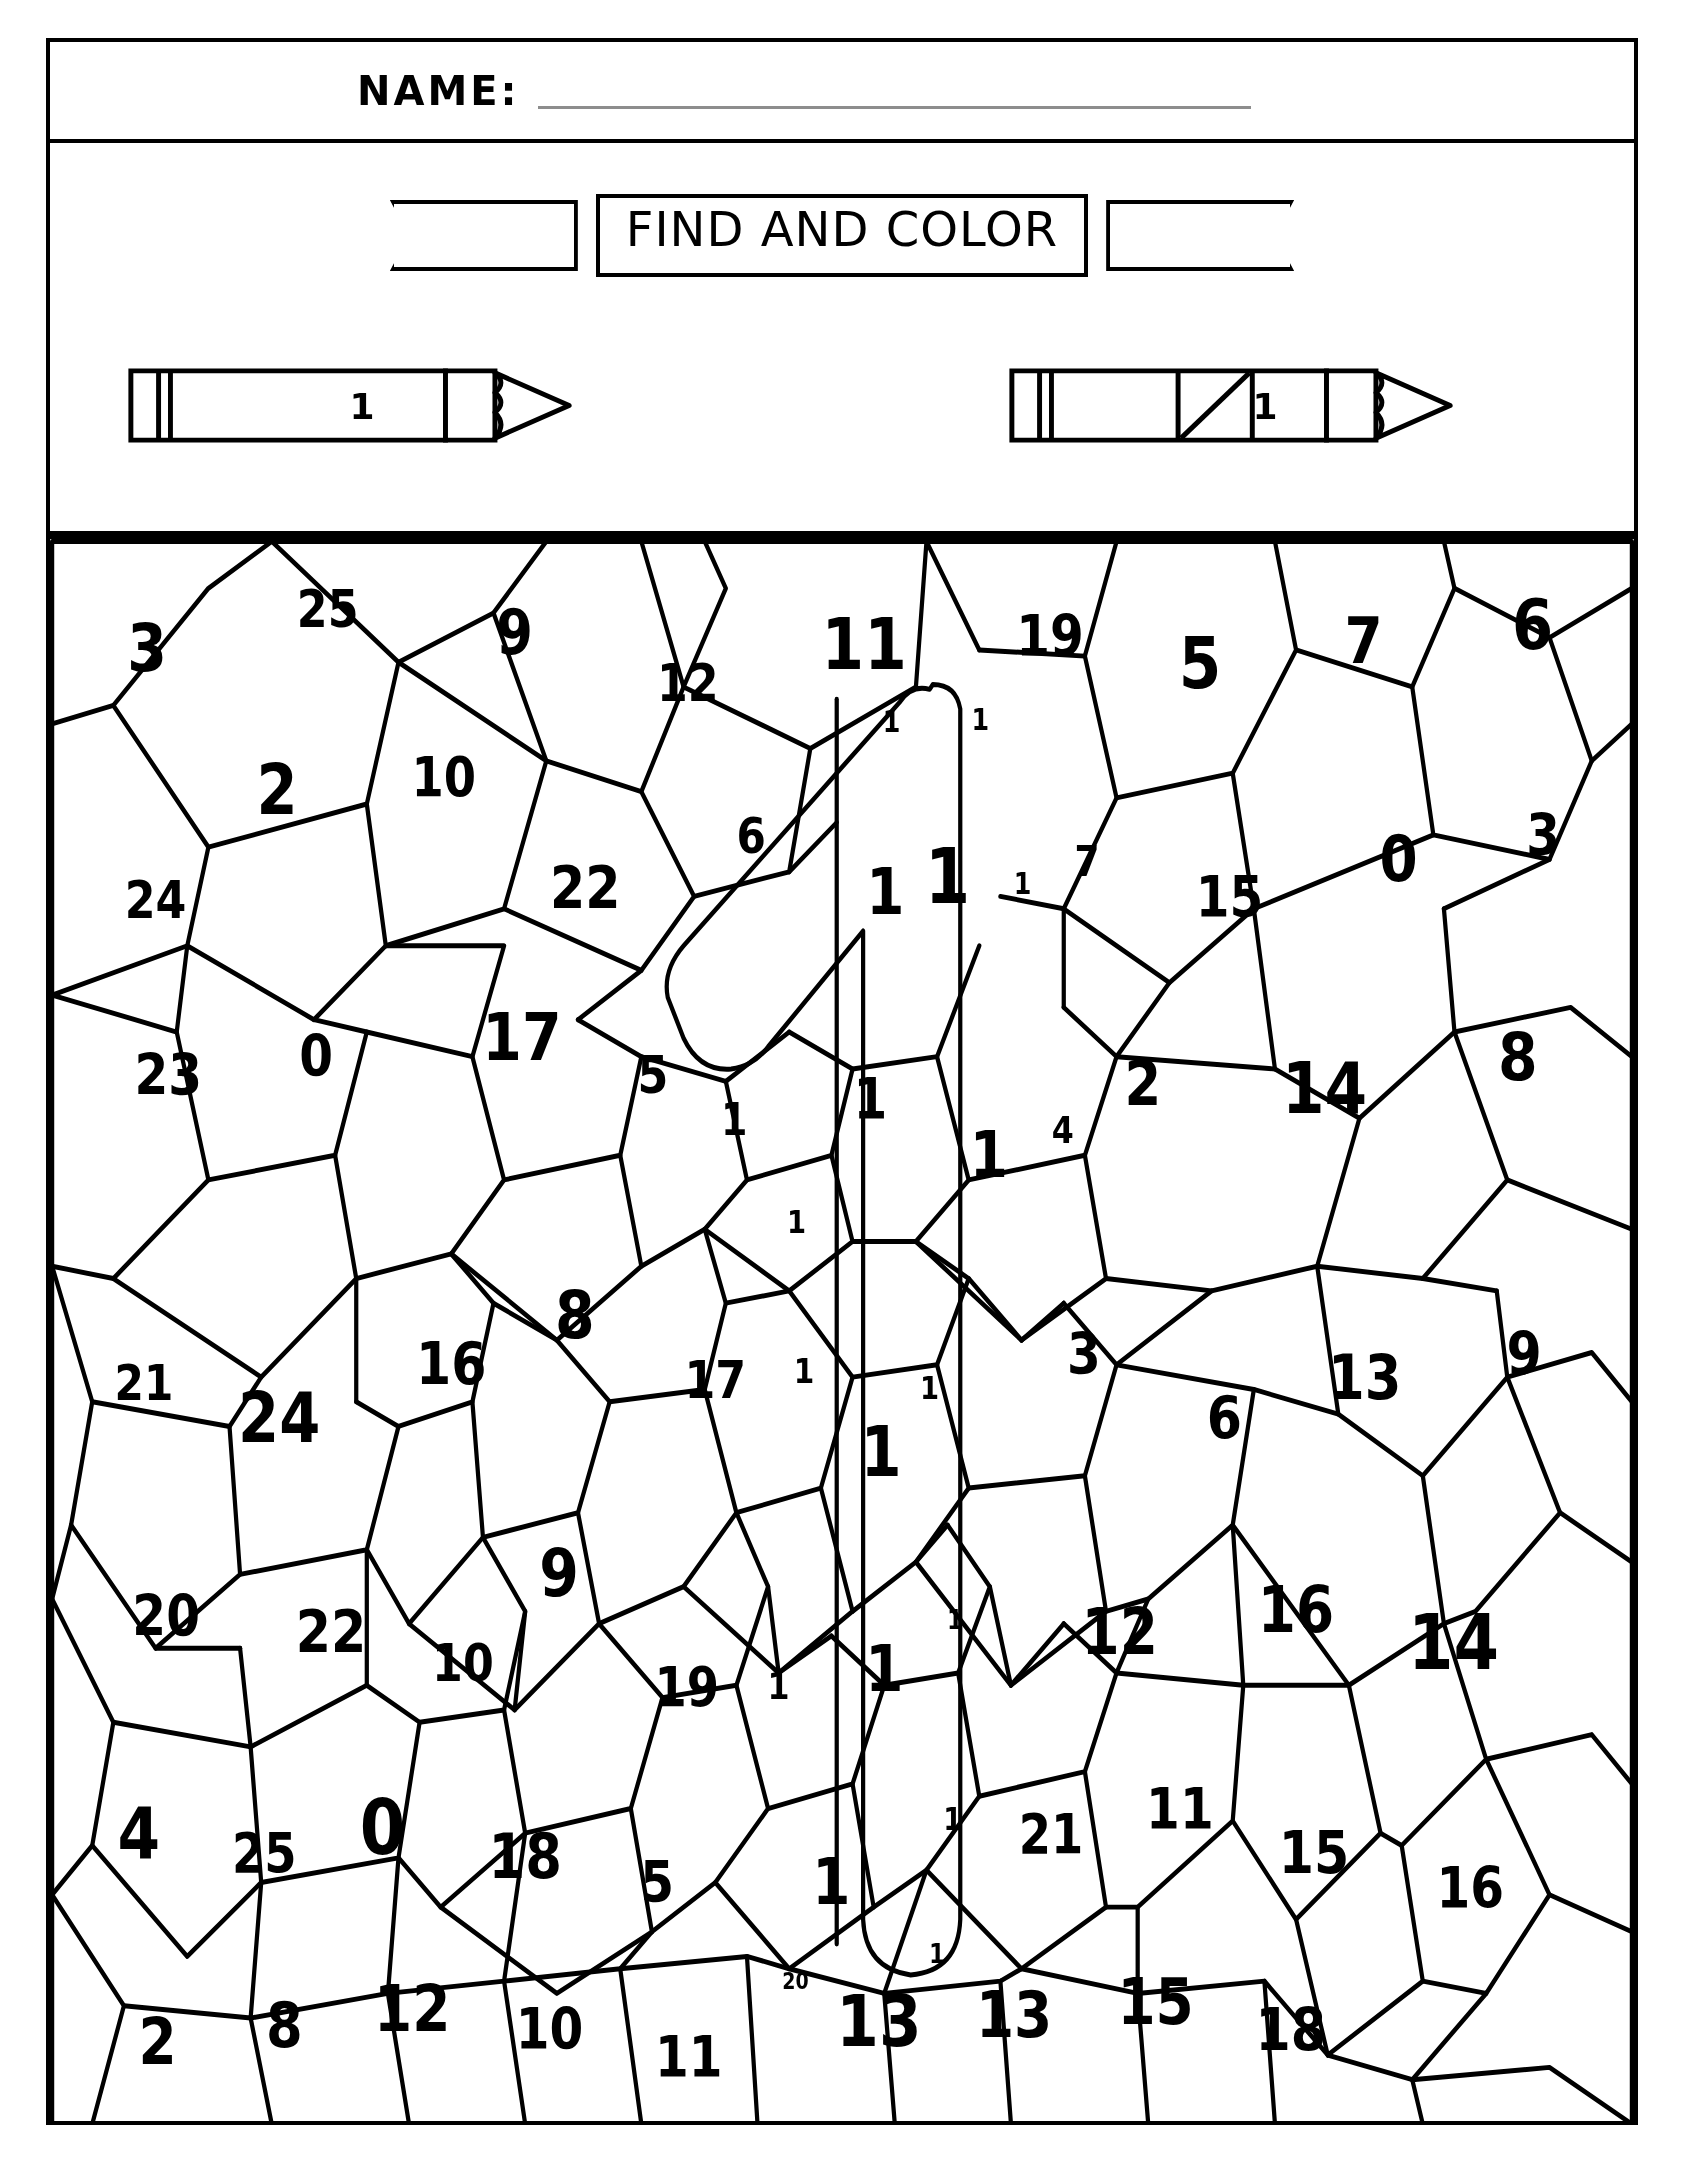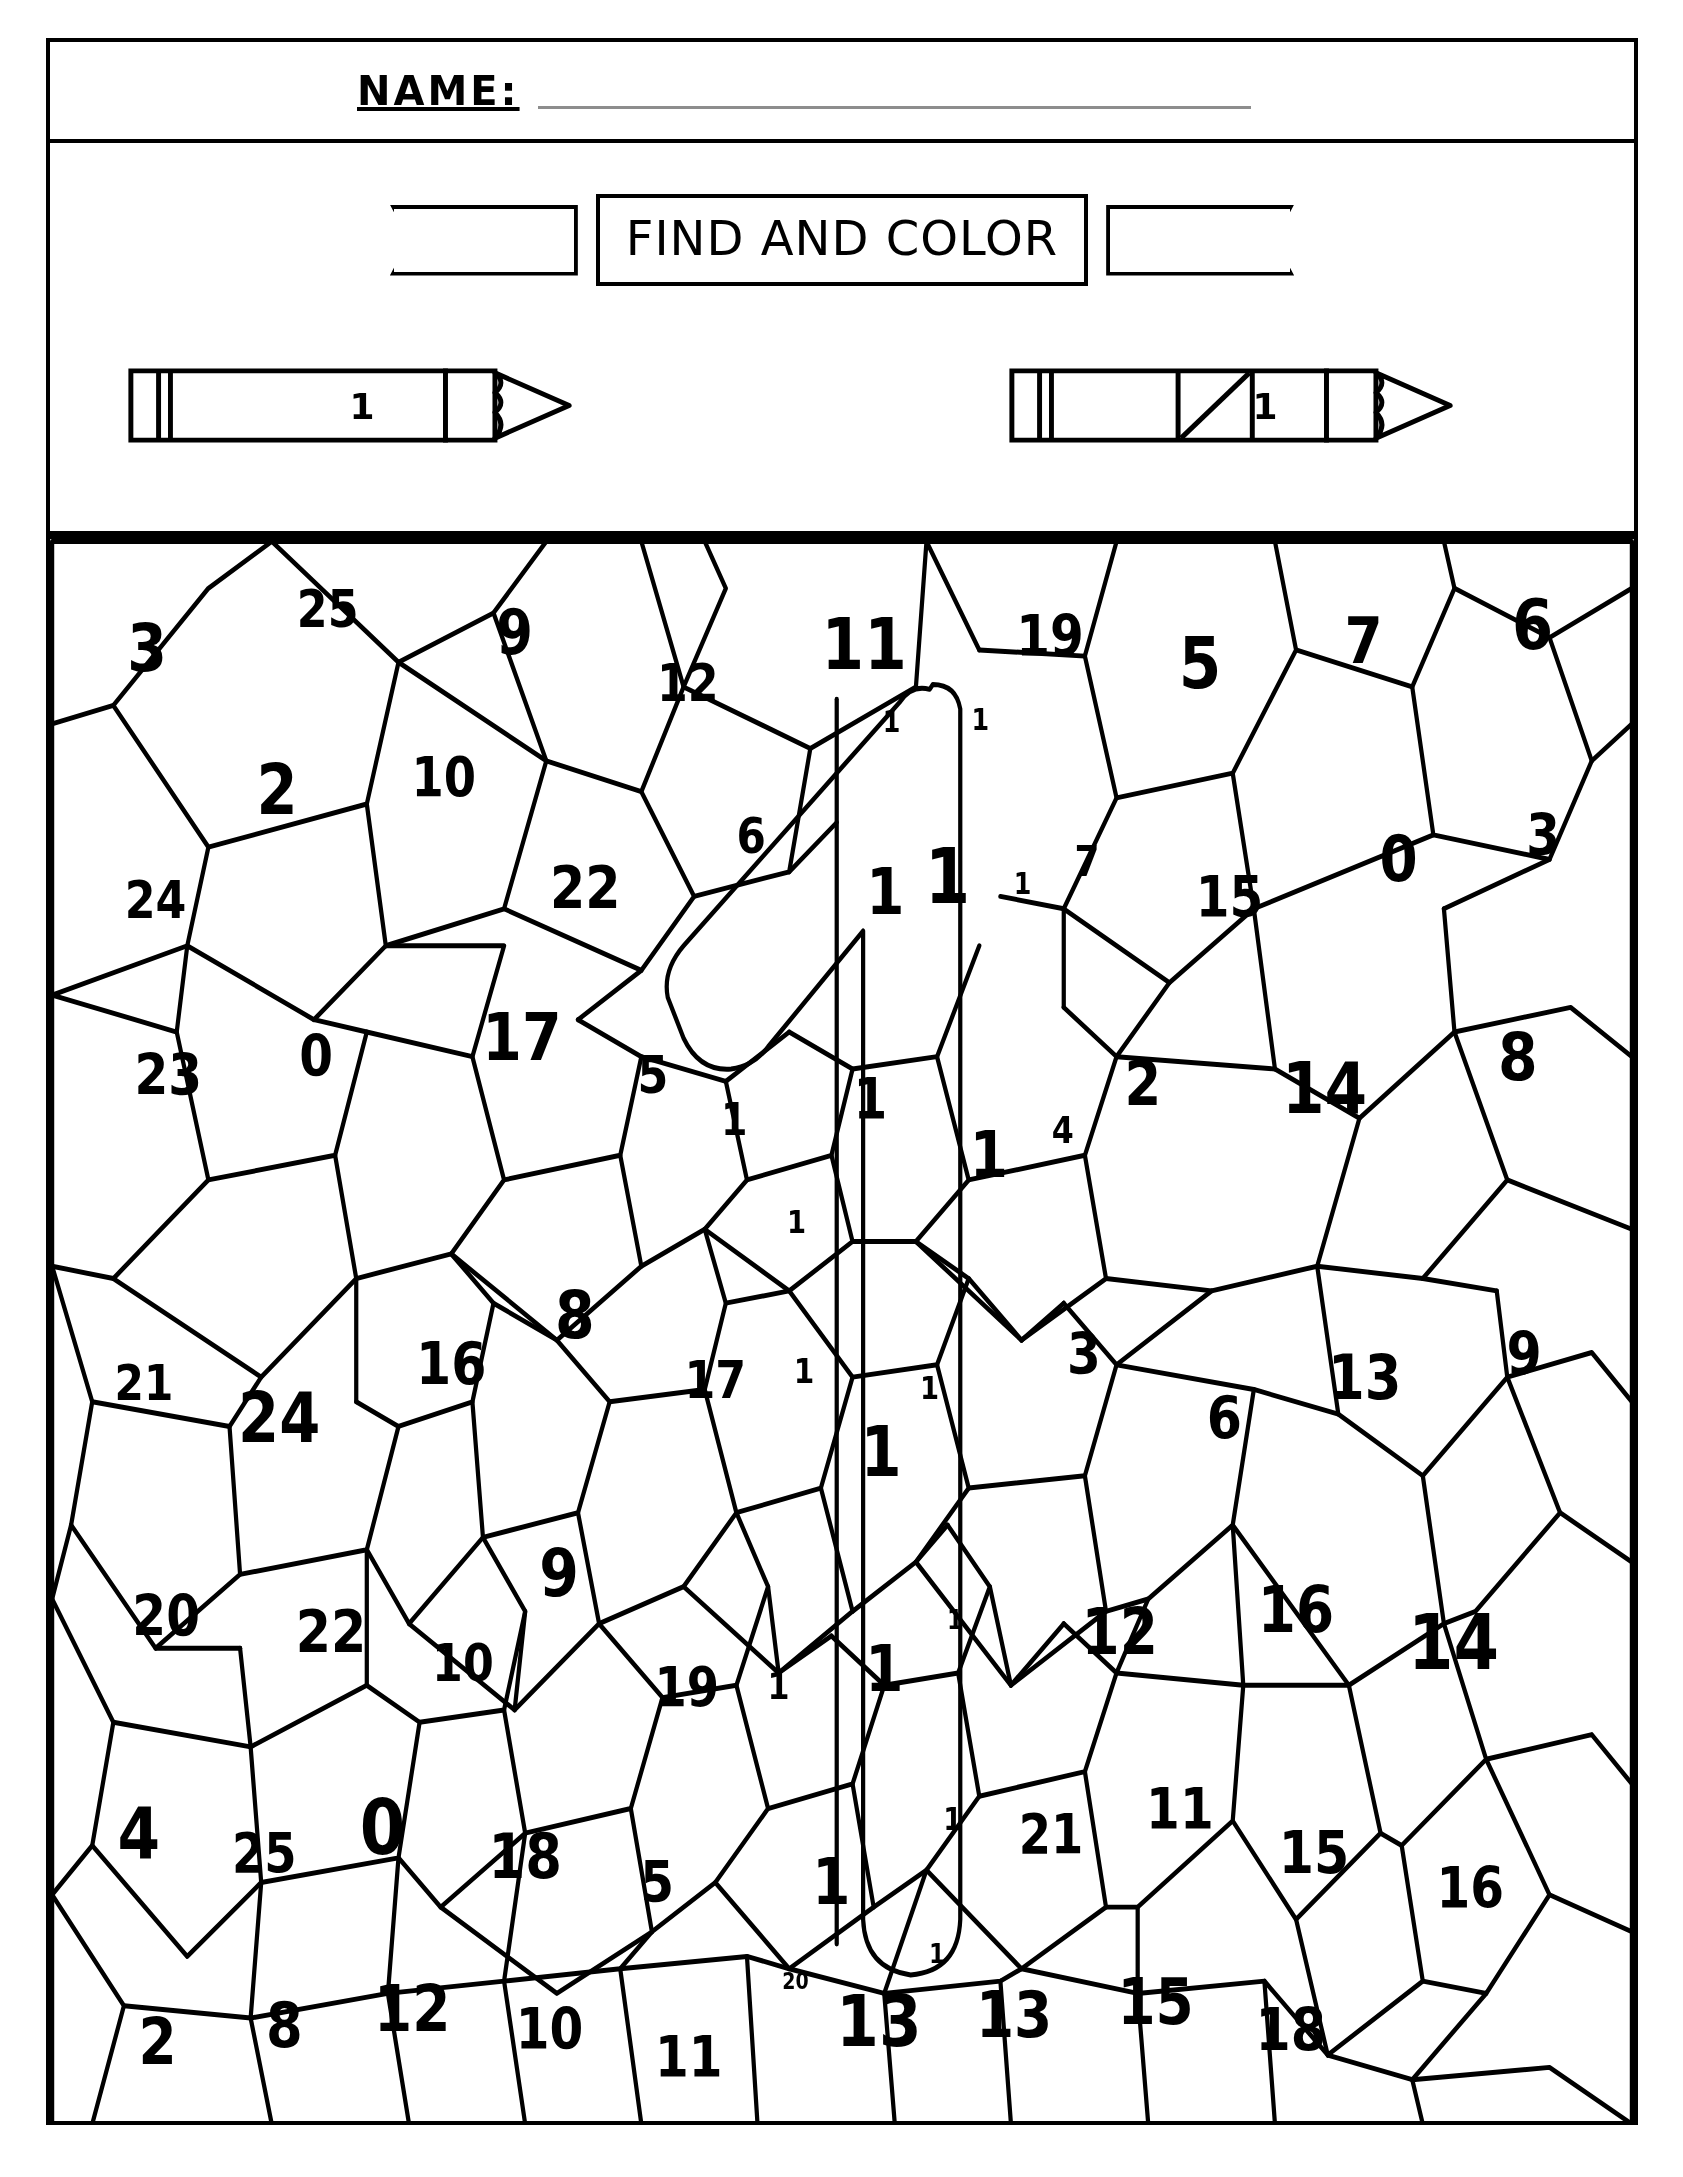--- a/index.html
+++ b/index.html
@@ -36,21 +36,20 @@
   .name-row {
     position: absolute;
     left: 0;
     top: 0;
     width: 100%;
     height: 101px;
     border-bottom: 4px solid #000;
     box-sizing: border-box;
     display: flex;
     align-items: center;
-    text-decoration: underline;
   }
   .name-label {
     margin-left: 307px;
     font-size: 40px;
     font-weight: bold;
     letter-spacing: 3px;
     color: #000;
     font-family: "DejaVu Sans", sans-serif;
   }
   .name-line {
@@ -90,21 +89,21 @@
   }
   .ribbon.left {
     clip-path: polygon(0 0, 100% 0, 100% 100%, 0 100%, 10% 50%);
   }
   .ribbon.right {
     clip-path: polygon(0 0, 100% 0, 90% 50%, 100% 100%, 0 100%);
   }
   .title-box {
     margin: 0 18px;
     border: 4px solid #000;
-    padding: 12px 26px 16px 26px;
+    padding: 3px 26px 16px 26px;
     background: #fff;
   }
   .title-text {
     font-size: 48px;
     letter-spacing: 1px;
     color: #000;
     font-family: "DejaVu Sans", sans-serif;
     white-space: nowrap;
   }
 

